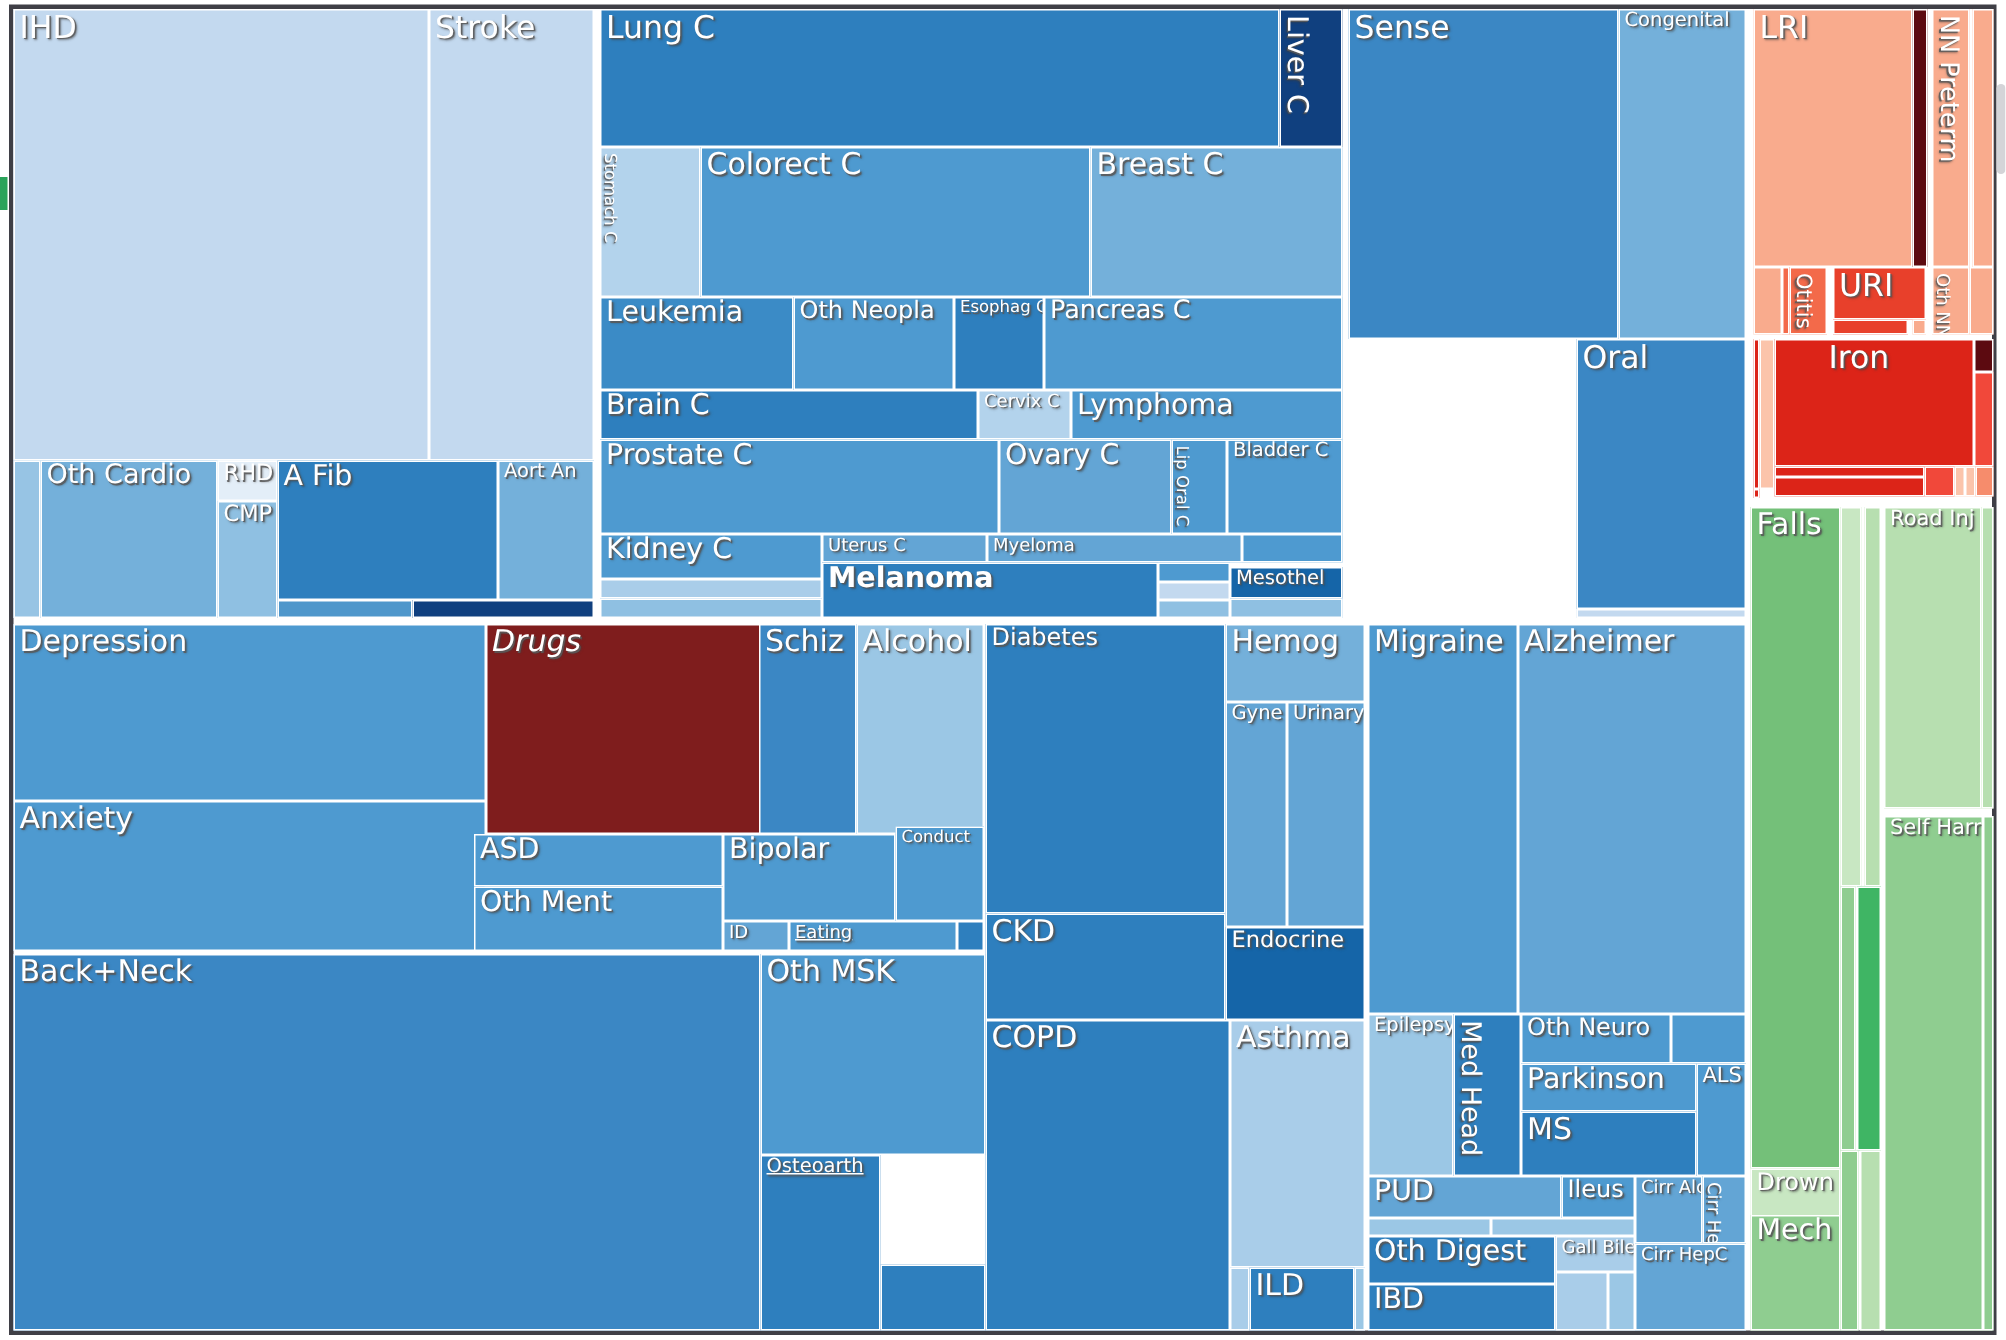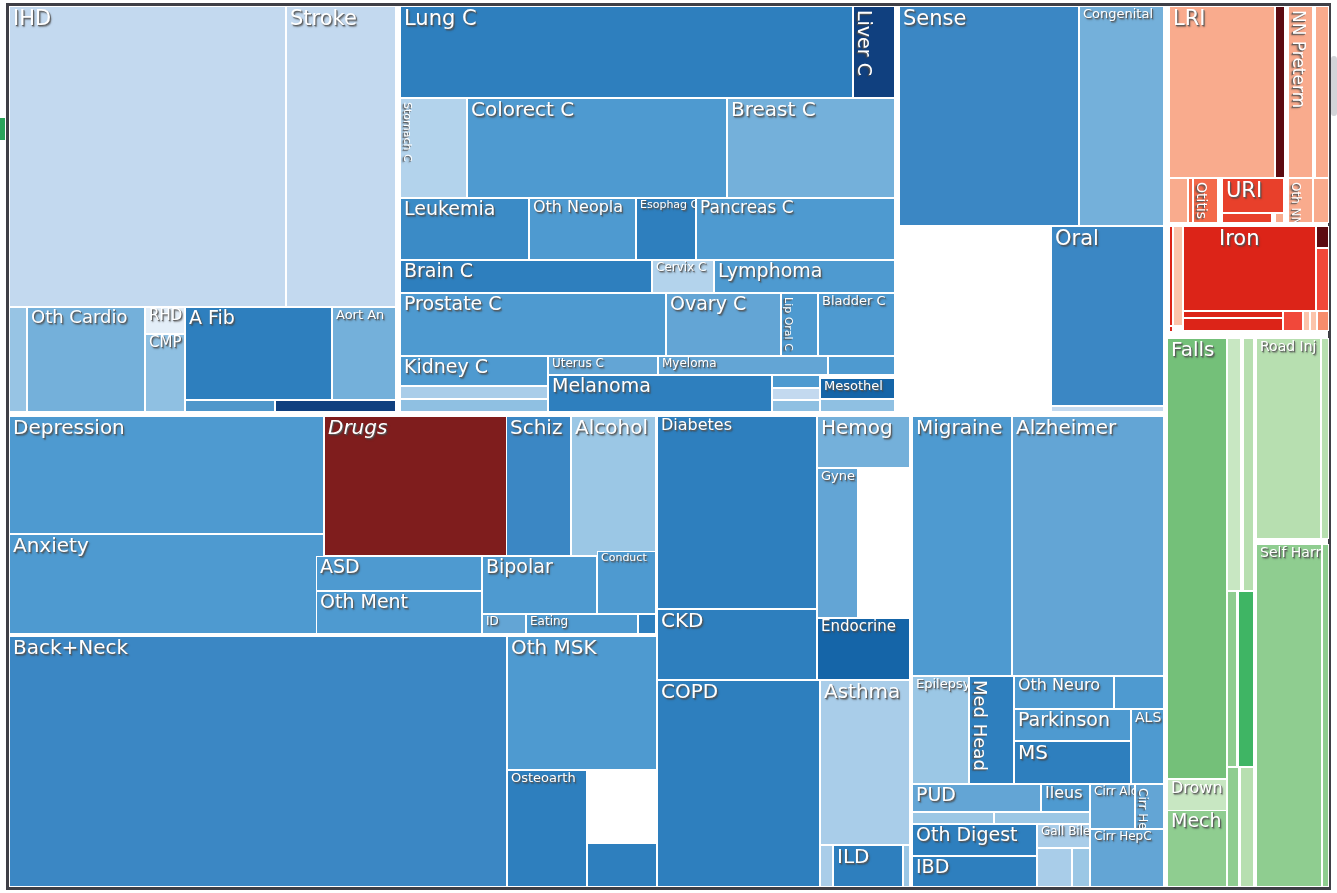--- a/index.html
+++ b/index.html
@@ -164,21 +164,21 @@
       <div class="tile" style="left: 548px; top: 356px; width: 110px; height: 19px; background: rgb(99, 165, 213);">
         <span class="lbl" style="font-size: 12px;">Uterus C</span>
       </div>
       <div class="tile" style="left: 658px; top: 356px; width: 170px; height: 19px; background: rgb(99, 165, 213);">
         <span class="lbl" style="font-size: 12px;">Myeloma</span>
       </div>
       <div class="tile" style="left: 828px; top: 356px; width: 67px; height: 19px; background: rgb(78, 154, 208);"></div>
       <div class="tile" style="left: 400px; top: 386px; width: 148px; height: 13px; background: rgb(169, 205, 233);"></div>
       <div class="tile" style="left: 400px; top: 399px; width: 148px; height: 13px; background: rgb(143, 192, 226);"></div>
       <div class="tile" style="left: 548px; top: 375px; width: 224px; height: 37px; background: rgb(46, 127, 190);">
-        <span class="lbl" style="font-size: 19px;">Melanoma</span>
+        <span class="lbl" style="font-size: 19px; font-weight: bold;">Melanoma</span>
       </div>
       <div class="tile" style="left: 772px; top: 375px; width: 48px; height: 13px; background: rgb(78, 154, 208);"></div>
       <div class="tile" style="left: 772px; top: 388px; width: 48px; height: 12px; background: rgb(195, 217, 239);"></div>
       <div class="tile" style="left: 772px; top: 400px; width: 48px; height: 12px; background: rgb(143, 192, 226);"></div>
       <div class="tile" style="left: 820px; top: 378px; width: 75px; height: 21px; background: rgb(21, 101, 168);">
         <span class="lbl" style="font-size: 13px;">Mesothel</span>
       </div>
       <div class="tile" style="left: 820px; top: 399px; width: 75px; height: 13px; background: rgb(143, 192, 226);"></div>
       <div class="tile" style="left: 899px; top: 6px; width: 180px; height: 220px; background: rgb(59, 135, 196);">
         <span class="lbl" style="font-size: 21px;">Sense</span>
@@ -214,44 +214,47 @@
       <div class="tile" style="left: 482px; top: 556px; width: 115px; height: 58px; background: rgb(78, 154, 208);">
         <span class="lbl" style="font-size: 19px;">Bipolar</span>
       </div>
       <div class="tile" style="left: 597px; top: 551px; width: 59px; height: 63px; background: rgb(78, 154, 208);">
         <span class="lbl" style="font-size: 11px;">Conduct</span>
       </div>
       <div class="tile" style="left: 482px; top: 614px; width: 44px; height: 20px; background: rgb(99, 165, 213);">
         <span class="lbl" style="font-size: 12px;">ID</span>
       </div>
       <div class="tile" style="left: 526px; top: 614px; width: 112px; height: 20px; background: rgb(78, 154, 208);">
-        <span class="lbl" style="font-size: 12px;">Eating</span>
+        <span class="lbl" style="font-size: 12px; text-decoration: underline;">Eating</span>
       </div>
       <div class="tile" style="left: 638px; top: 614px; width: 18px; height: 20px; background: rgb(46, 127, 190);"></div>
       <div class="tile" style="left: 9px; top: 636px; width: 498px; height: 251px; background: rgb(59, 135, 196);">
         <span class="lbl" style="font-size: 20px;">Back+Neck</span>
       </div>
       <div class="tile" style="left: 507px; top: 636px; width: 150px; height: 134px; background: rgb(78, 154, 208);">
         <span class="lbl" style="font-size: 20px;">Oth MSK</span>
       </div>
       <div class="tile" style="left: 507px; top: 770px; width: 80px; height: 117px; background: rgb(46, 127, 190);">
-        <span class="lbl" style="font-size: 13px;">Osteoarth</span>
+        <span class="lbl" style="font-size: 13px; text-decoration: underline;">Osteoarth</span>
       </div>
       <div class="tile" style="left: 587px; top: 843px; width: 70px; height: 44px; background: rgb(46, 127, 190);"></div>
       <div class="tile" style="left: 657px; top: 416px; width: 160px; height: 193px; background: rgb(46, 127, 190);">
         <span class="lbl" style="font-size: 16px;">Diabetes</span>
       </div>
       <div class="tile" style="left: 657px; top: 609px; width: 160px; height: 71px; background: rgb(46, 127, 190);">
         <span class="lbl" style="font-size: 20px;">CKD</span>
       </div>
       <div class="tile" style="left: 817px; top: 416px; width: 93px; height: 52px; background: rgb(116, 176, 218);">
         <span class="lbl" style="font-size: 20px;">Hemog</span>
       </div>
       <div class="tile" style="left: 817px; top: 468px; width: 41px; height: 150px; background: rgb(99, 165, 213);">
         <span class="lbl" style="font-size: 13px;">Gyne</span>
+      </div>
+      <div class="tile" style="left: 858px; top: 468px; width: 52px; height: 150px; background: rgb(99, 165, 213);">
+        <span class="lbl" style="font-size: 13px;">Urinary</span>
       </div>
       <div class="tile" style="left: 817px; top: 618px; width: 93px; height: 62px; background: rgb(21, 101, 168);">
         <span class="lbl" style="font-size: 15px;">Endocrine</span>
       </div>
       <div class="tile" style="left: 912px; top: 416px; width: 100px; height: 260px; background: rgb(78, 154, 208);">
         <span class="lbl" style="font-size: 20px;">Migraine</span>
       </div>
       <div class="tile" style="left: 1012px; top: 416px; width: 152px; height: 260px; background: rgb(99, 165, 213);">
         <span class="lbl" style="font-size: 20px;">Alzheimer</span>
       </div>

